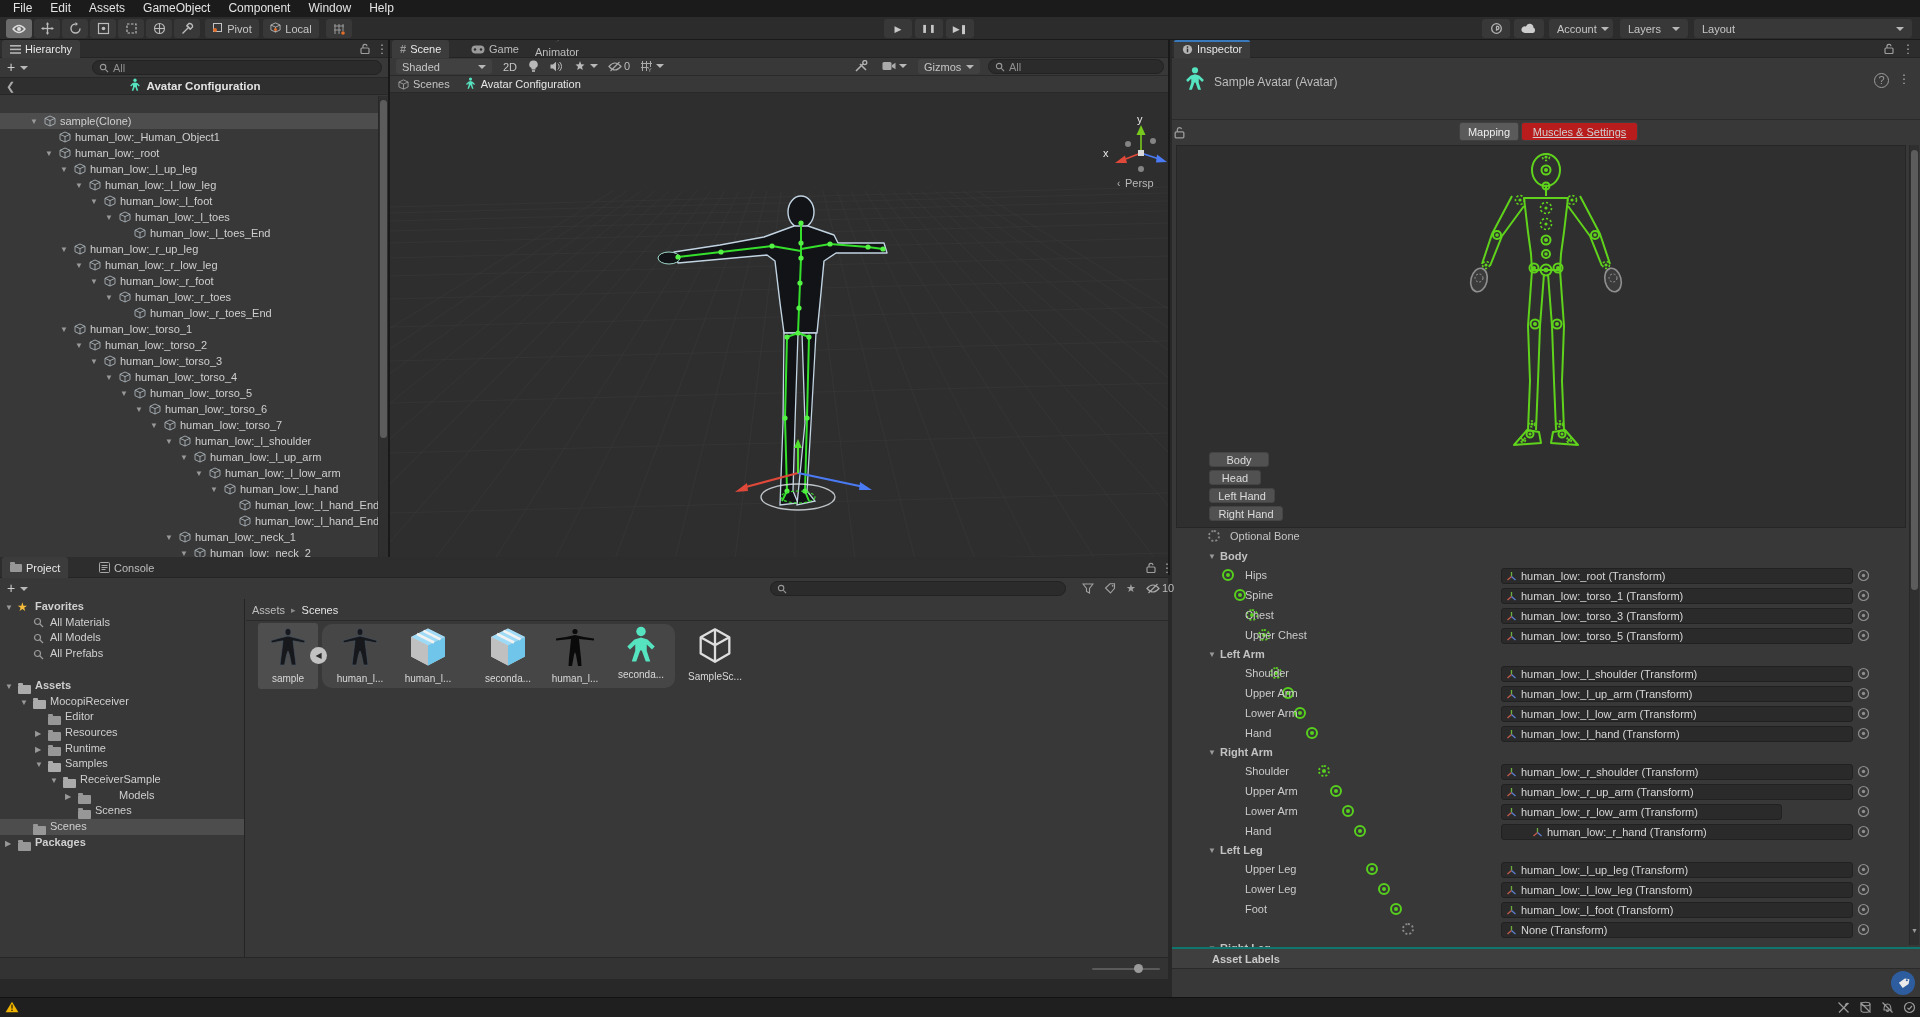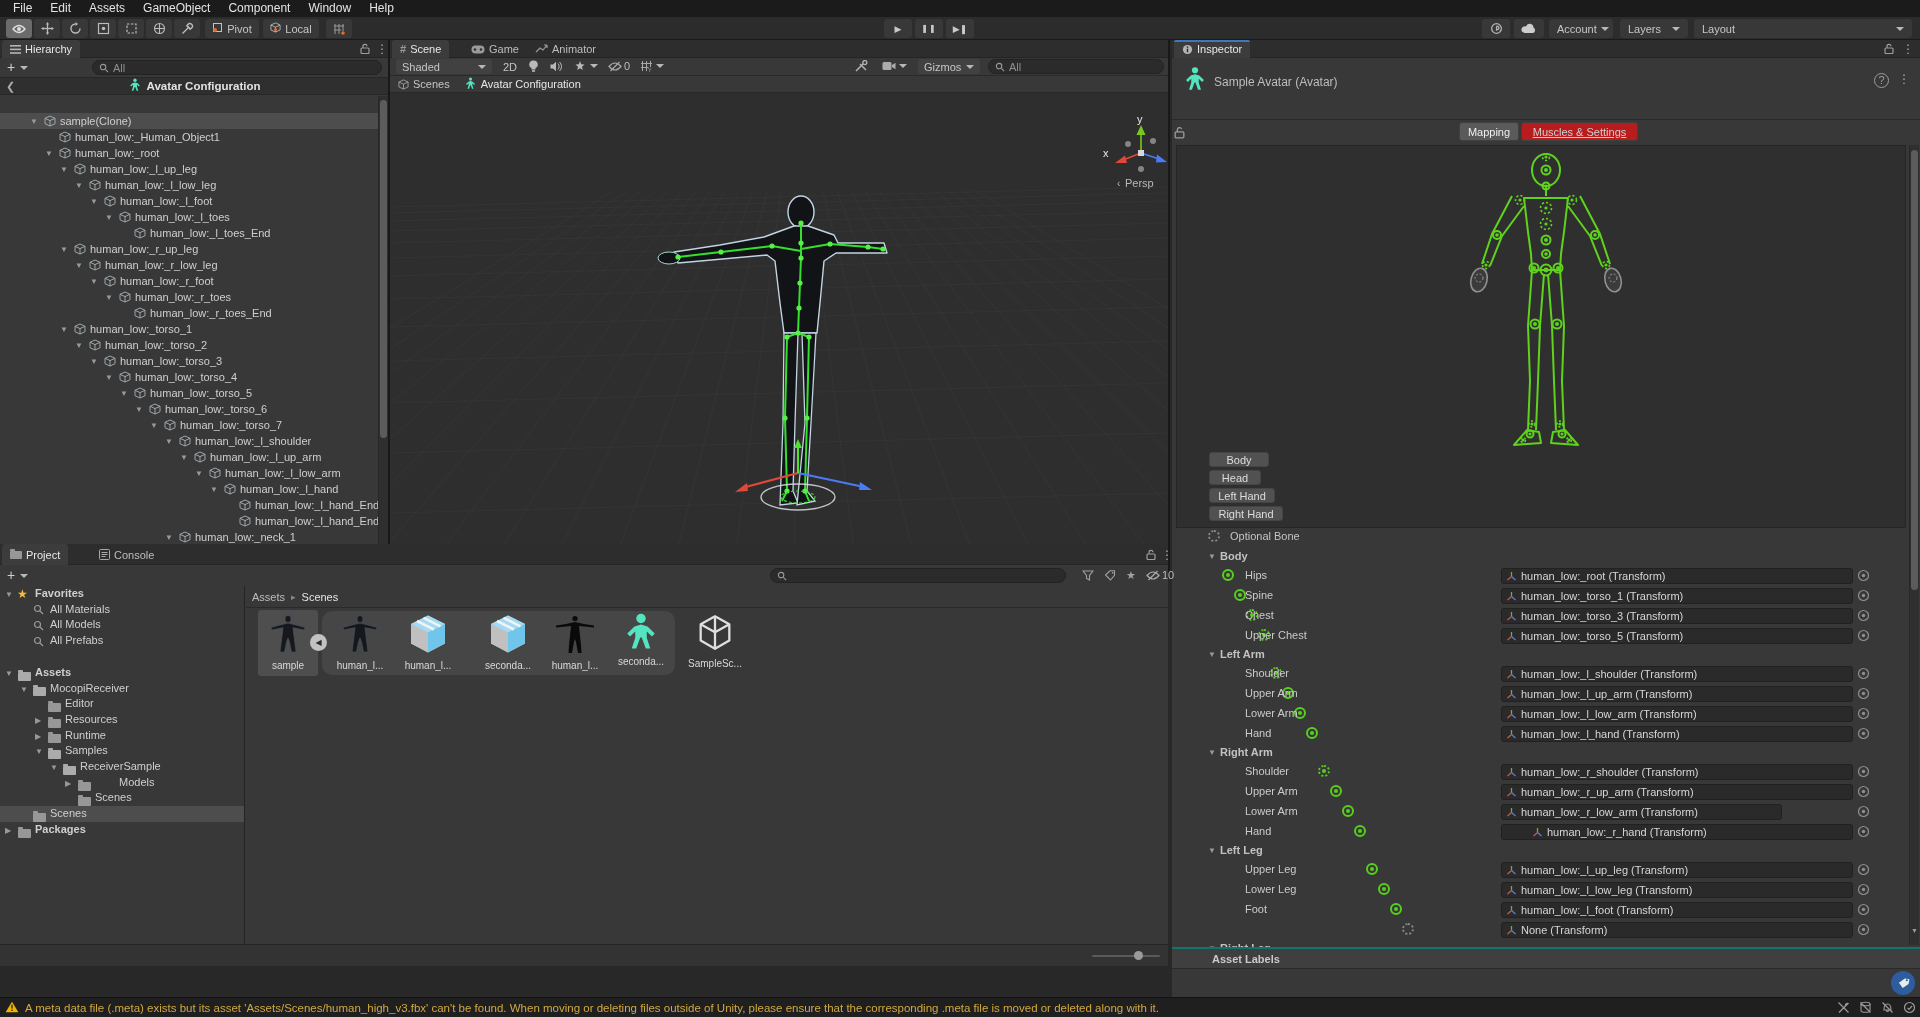--- a/index.html
+++ b/index.html
@@ -432,21 +432,21 @@
           <span>Scene</span>
         </div>
         <div class="tab" style="left: 73px;">
           <svg width="14" height="9" viewBox="0 0 14 9">
             <rect x="0.5" y="0.5" width="13" height="8" rx="4" fill="#9a9a9a"></rect>
             <circle cx="4" cy="4.5" r="1.2" fill="#2d2d2d"></circle>
             <circle cx="10" cy="4.5" r="1.2" fill="#2d2d2d"></circle>
           </svg>
           <span>Game</span>
         </div>
-        <div class="tab" style="left: 137px;">
+        <div class="tab" style="left: 137px; flex-direction: column;">
           <svg width="13" height="10" viewBox="0 0 13 10">
             <path d="M1 8 L5 4 L8 6 L12 1 M12 1 h-3 M12 1 v3" stroke="#9a9a9a" stroke-width="1.2" fill="none"></path>
           </svg>
           <span>Animator</span>
         </div>
       </div>
     <div class="abs" style="left:0;top:18px;width:100%;height:18px;background:#383838;border-bottom:1px solid #2a2a2a;box-sizing:border-box;">
       <div class="tbtn" style="left:6px;top:1px;width:96px;height:15px;justify-content:space-between;padding:0 6px;background:#414141;">
         <span>Shaded</span>
           <span class="caret"></span>
@@ -952,21 +952,21 @@
     </div>
   </div>
 
   <span class="abs" style="left:1174px;top:126px;"><svg width="11" height="13" viewBox="0 0 10 12">
         <rect x="1" y="5.5" width="8" height="5.5" rx="1" fill="none" stroke="#9c9c9c" stroke-width="1.2"></rect>
         <path d="M3 5.5 V3.4 A2 2 0 0 1 6.9 2.9" fill="none" stroke="#9c9c9c" stroke-width="1.2"></path>
       </svg></span>
 
   <div class="divider-h" style="left:0;top:573px;width:1168px;"></div>
 
-  <div class="panel" id="projpanel" style="left:0;top:544px;width:1168px;height:422px;">
+  <div class="panel" id="projpanel" style="left:0;top:557px;width:1168px;height:422px;">
     <div class="tabbar" id="projtabs" style="height:21px;">
         <div class="tab active" style="left: 2px; height: 21px;">
           <span class="ficon" style="width:12px;height:8px;"></span>
           <span>Project</span>
         </div>
         <div class="tab" style="left: 91px; height: 21px;">
           <svg width="11" height="11" viewBox="0 0 11 11">
             <rect x="0.5" y="0.5" width="10" height="10" rx="1" fill="none" stroke="#a8a8a8"></rect>
             <line x1="2.5" y1="3.5" x2="8.5" y2="3.5" stroke="#a8a8a8"></line>
             <line x1="2.5" y1="5.5" x2="8.5" y2="5.5" stroke="#a8a8a8"></line>
@@ -1176,21 +1176,20 @@
   </div>
 
   <div class="statusbar">
     <span style="margin-left:5px;">
       <svg width="14" height="12" viewBox="0 0 14 12">
           <path d="M7 0.8 L13.4 11.2 H0.6 Z" fill="#f0b400"></path>
           <rect x="6.3" y="3.6" width="1.4" height="4" fill="#3a2d00"></rect>
           <rect x="6.3" y="8.6" width="1.4" height="1.4" fill="#3a2d00"></rect>
         </svg>
     </span>
-    <span class="warntext">A meta data file (.meta) exists but its asset 'Assets/Scenes/human_high_v3.fbx' can't be found. When moving or deleting files outside of Unity, please ensure that the corresponding .meta file is moved or deleted along with it.</span>
     <span class="abs" id="statusicons" style="right:4px;top:3px;display:flex;gap:9px;">
         <span><svg width="13" height="13" viewBox="0 0 13 13">
             <path d="M2 11 L7 6 L9 8 L4 13? " fill="none"></path>
             <path d="M2 11.5 L8.5 5 M8.5 5 a2 2 0 0 1 2.5-2.5 L9.5 4Z" stroke="#9a9a9a" stroke-width="1.3" fill="none"></path>
             <line x1="1.5" y1="1.5" x2="11.5" y2="11.5" stroke="#9a9a9a" stroke-width="1.2"></line>
           </svg></span>
         <span><svg width="13" height="13" viewBox="0 0 13 13">
             <ellipse cx="6.5" cy="3" rx="4.5" ry="1.8" fill="none" stroke="#9a9a9a" stroke-width="1.1"></ellipse>
             <path d="M2 3 V9.5 C2 10.5 4 11.3 6.5 11.3 C9 11.3 11 10.5 11 9.5 V3" fill="none" stroke="#9a9a9a" stroke-width="1.1"></path>
             <line x1="1.5" y1="1.5" x2="11.5" y2="11.5" stroke="#9a9a9a" stroke-width="1.2"></line>

